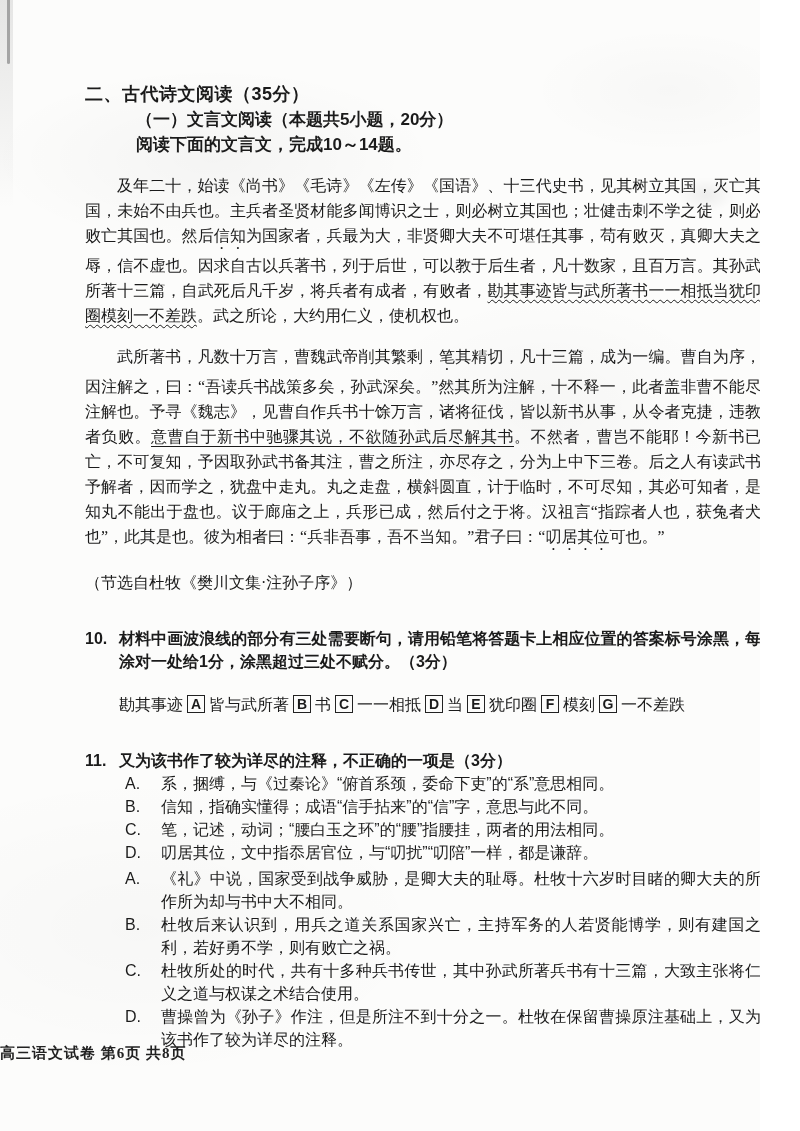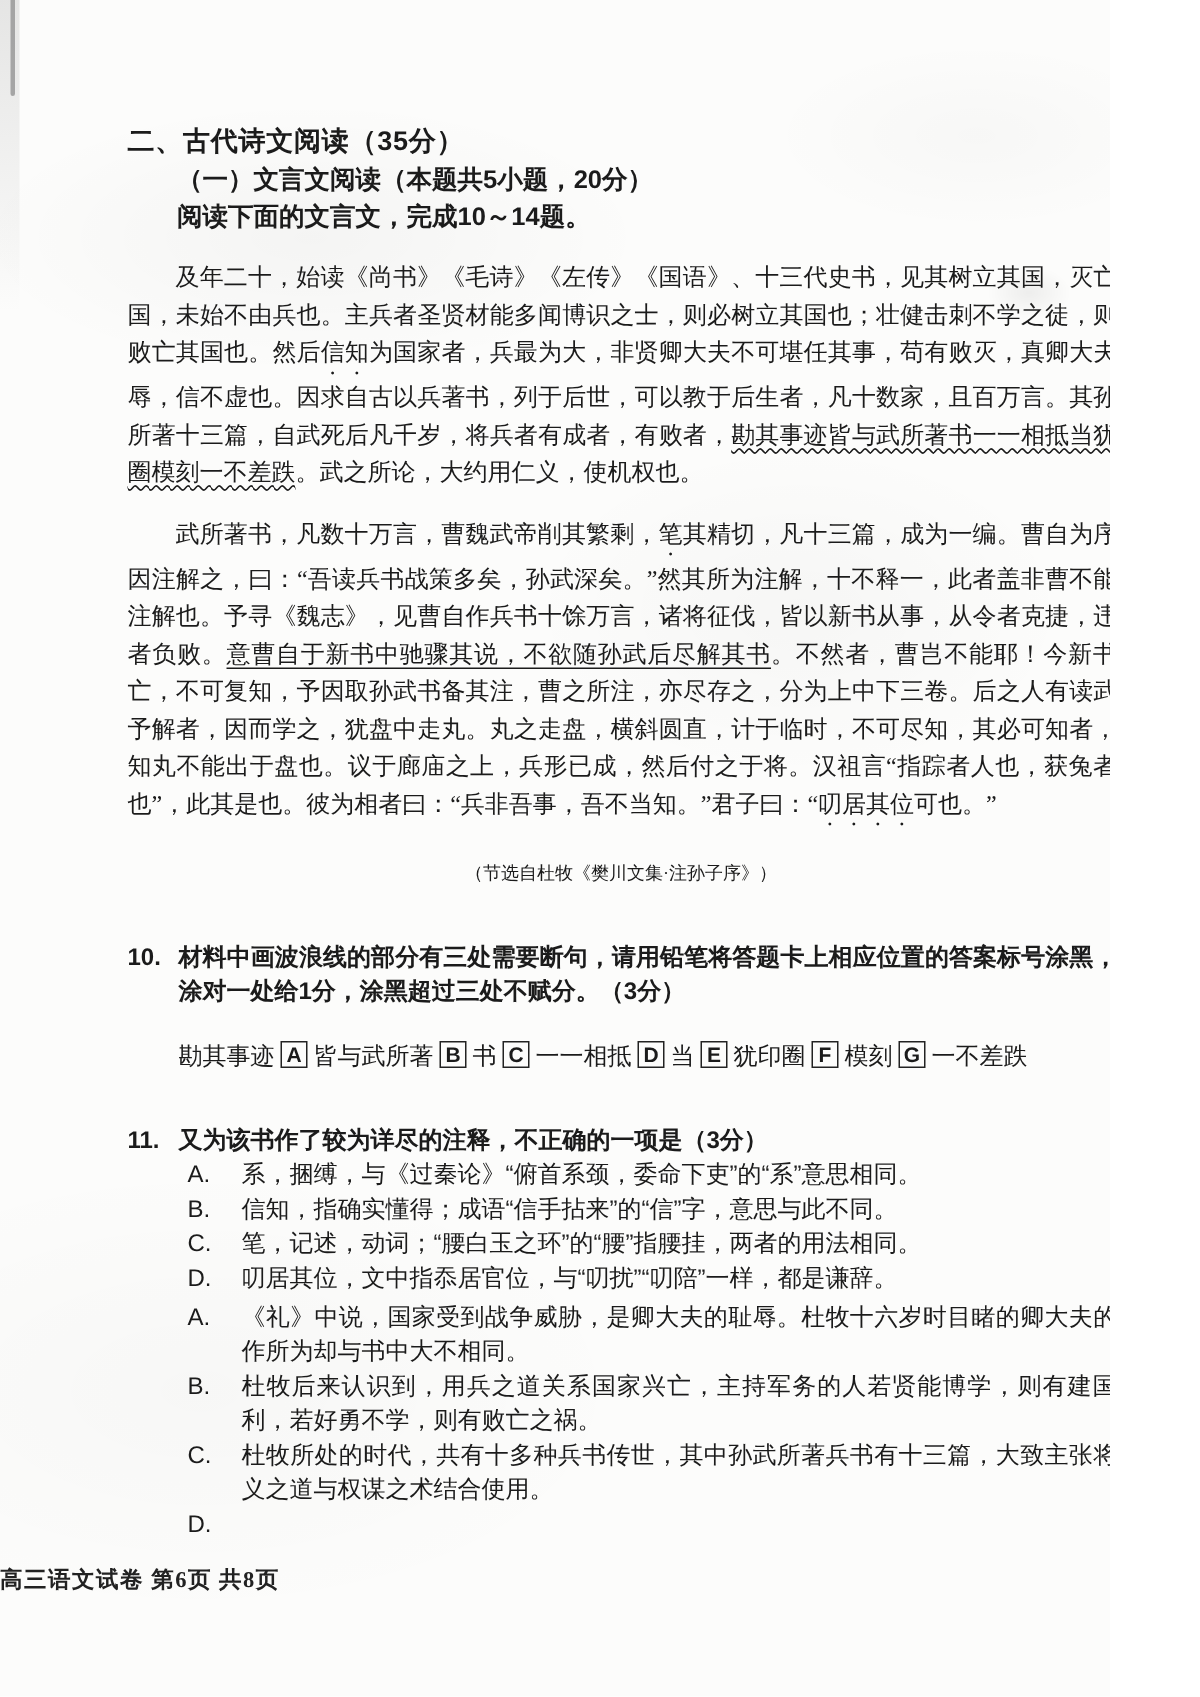--- a/index.html
+++ b/index.html
@@ -6,40 +6,41 @@
   .page {
     position:relative; width:740px; height:1131px; overflow:hidden;
     background-color:#fcfcfb;
     background-image:
       radial-gradient(ellipse 320px 130px at 28% 14%, rgba(0,0,0,0.030), transparent 70%),
       radial-gradient(ellipse 260px 160px at 72% 36%, rgba(0,0,0,0.022), transparent 70%),
       radial-gradient(ellipse 420px 220px at 18% 82%, rgba(0,0,0,0.020), transparent 70%),
       radial-gradient(ellipse 200px 90px at 88% 8%, rgba(0,0,0,0.018), transparent 70%);
     color:#1b1b1b;
     font-family:"Liberation Serif", serif;
+    padding-left:20px;
   }
   
   .left-strip { position:absolute; left:0; top:0; width:13px; height:208px;
     background:linear-gradient(to bottom, rgba(110,110,110,0.16), rgba(140,140,140,0.07) 68%, rgba(0,0,0,0) 100%); }
   .left-line { position:absolute; left:7px; top:0; width:3px; height:64px; background:#8d8d8d; opacity:0.75; border-radius:0 0 2px 2px; }
   .ghost-mark { position:absolute; right:26px; top:178px; width:56px; height:34px;
     background:radial-gradient(rgba(0,0,0,0.06), transparent 70%); filter:blur(1.5px); }
 
   .content { position:absolute; left:85px; top:82px; width:676px; }
 
   .heading { font-family:"Liberation Sans", sans-serif; font-weight:700; font-size:18px; line-height:25px; letter-spacing:0.5px; }
-  .subheading, .instruction { font-family:"Liberation Sans", sans-serif; font-weight:700; font-size:17px; line-height:25px; margin-left:33px; }
+  .subheading, .instruction { font-family:"Liberation Sans", sans-serif; font-weight:700; font-size:17px; line-height:25px; margin-left:51px; }
 
   .para { font-size:16px; line-height:25px; text-align:justify; text-indent:2em; }
   .seg-u { text-decoration:underline; text-decoration-thickness:1.3px; text-underline-offset:4px; }
   .seg-w { text-decoration:underline; text-decoration-style:wavy; text-decoration-thickness:1px; text-underline-offset:3px; }
   .seg-d { -webkit-text-emphasis:filled dot #1b1b1b; text-emphasis:filled dot #1b1b1b;
            -webkit-text-emphasis-position:under; text-emphasis-position:under right; }
 
-  .source { font-size:12px; line-height:25px; text-align:center; padding-right:18px; margin-bottom:2px; }
+  .source { font-size:16px; line-height:25px; text-align:left; padding-right:18px; margin-bottom:2px; }
 
   .question { font-family:"Liberation Sans", sans-serif; margin-top:3px; }
   .q-stem { position:relative; padding-left:34px; font-weight:700; font-size:16px; line-height:23px; text-align:justify;margin-top:32px; }
   .q-num  { position:absolute; left:0; top:0; font-weight:700; }
   .q10-line { margin:20px 0 2px 34px; font-family:"Liberation Serif", serif; font-size:16px; line-height:24px; }
   .ans-box { display:inline-block; border:1.5px solid #222; padding:0 2px; margin:0 4px;
     font-family:"Liberation Sans", sans-serif; font-weight:700; font-size:14px; line-height:16px;
     min-width:12px; text-align:center; vertical-align:1px; }
   .options { margin-left:40px; }
   .opt { position:relative; padding-left:36px; font-size:16px; line-height:23px; text-align:justify; font-weight:500; }
@@ -101,21 +102,21 @@
         <div class="opt">
           <span class="opt-label">A.</span><span>《礼》中说，国家受到战争威胁，是卿大夫的耻辱。杜牧十六岁时目睹的卿大夫的所作所为却与书中大不相同。</span>
         </div>
         <div class="opt">
           <span class="opt-label">B.</span><span>杜牧后来认识到，用兵之道关系国家兴亡，主持军务的人若贤能博学，则有建国之利，若好勇不学，则有败亡之祸。</span>
         </div>
         <div class="opt">
           <span class="opt-label">C.</span><span>杜牧所处的时代，共有十多种兵书传世，其中孙武所著兵书有十三篇，大致主张将仁义之道与权谋之术结合使用。</span>
         </div>
         <div class="opt">
-          <span class="opt-label">D.</span>
+          <span class="opt-label">D.</span><span>曹操曾为《孙子》作注，但是所注不到十分之一。杜牧在保留曹操原注基础上，又为该书作了较为详尽的注释。</span>
         </div>
       </div>
     </div>
 
   </div>
 
   <div class="footer">高三语文试卷  第6页  共8页</div>
 </div>
 
 </body></html>

